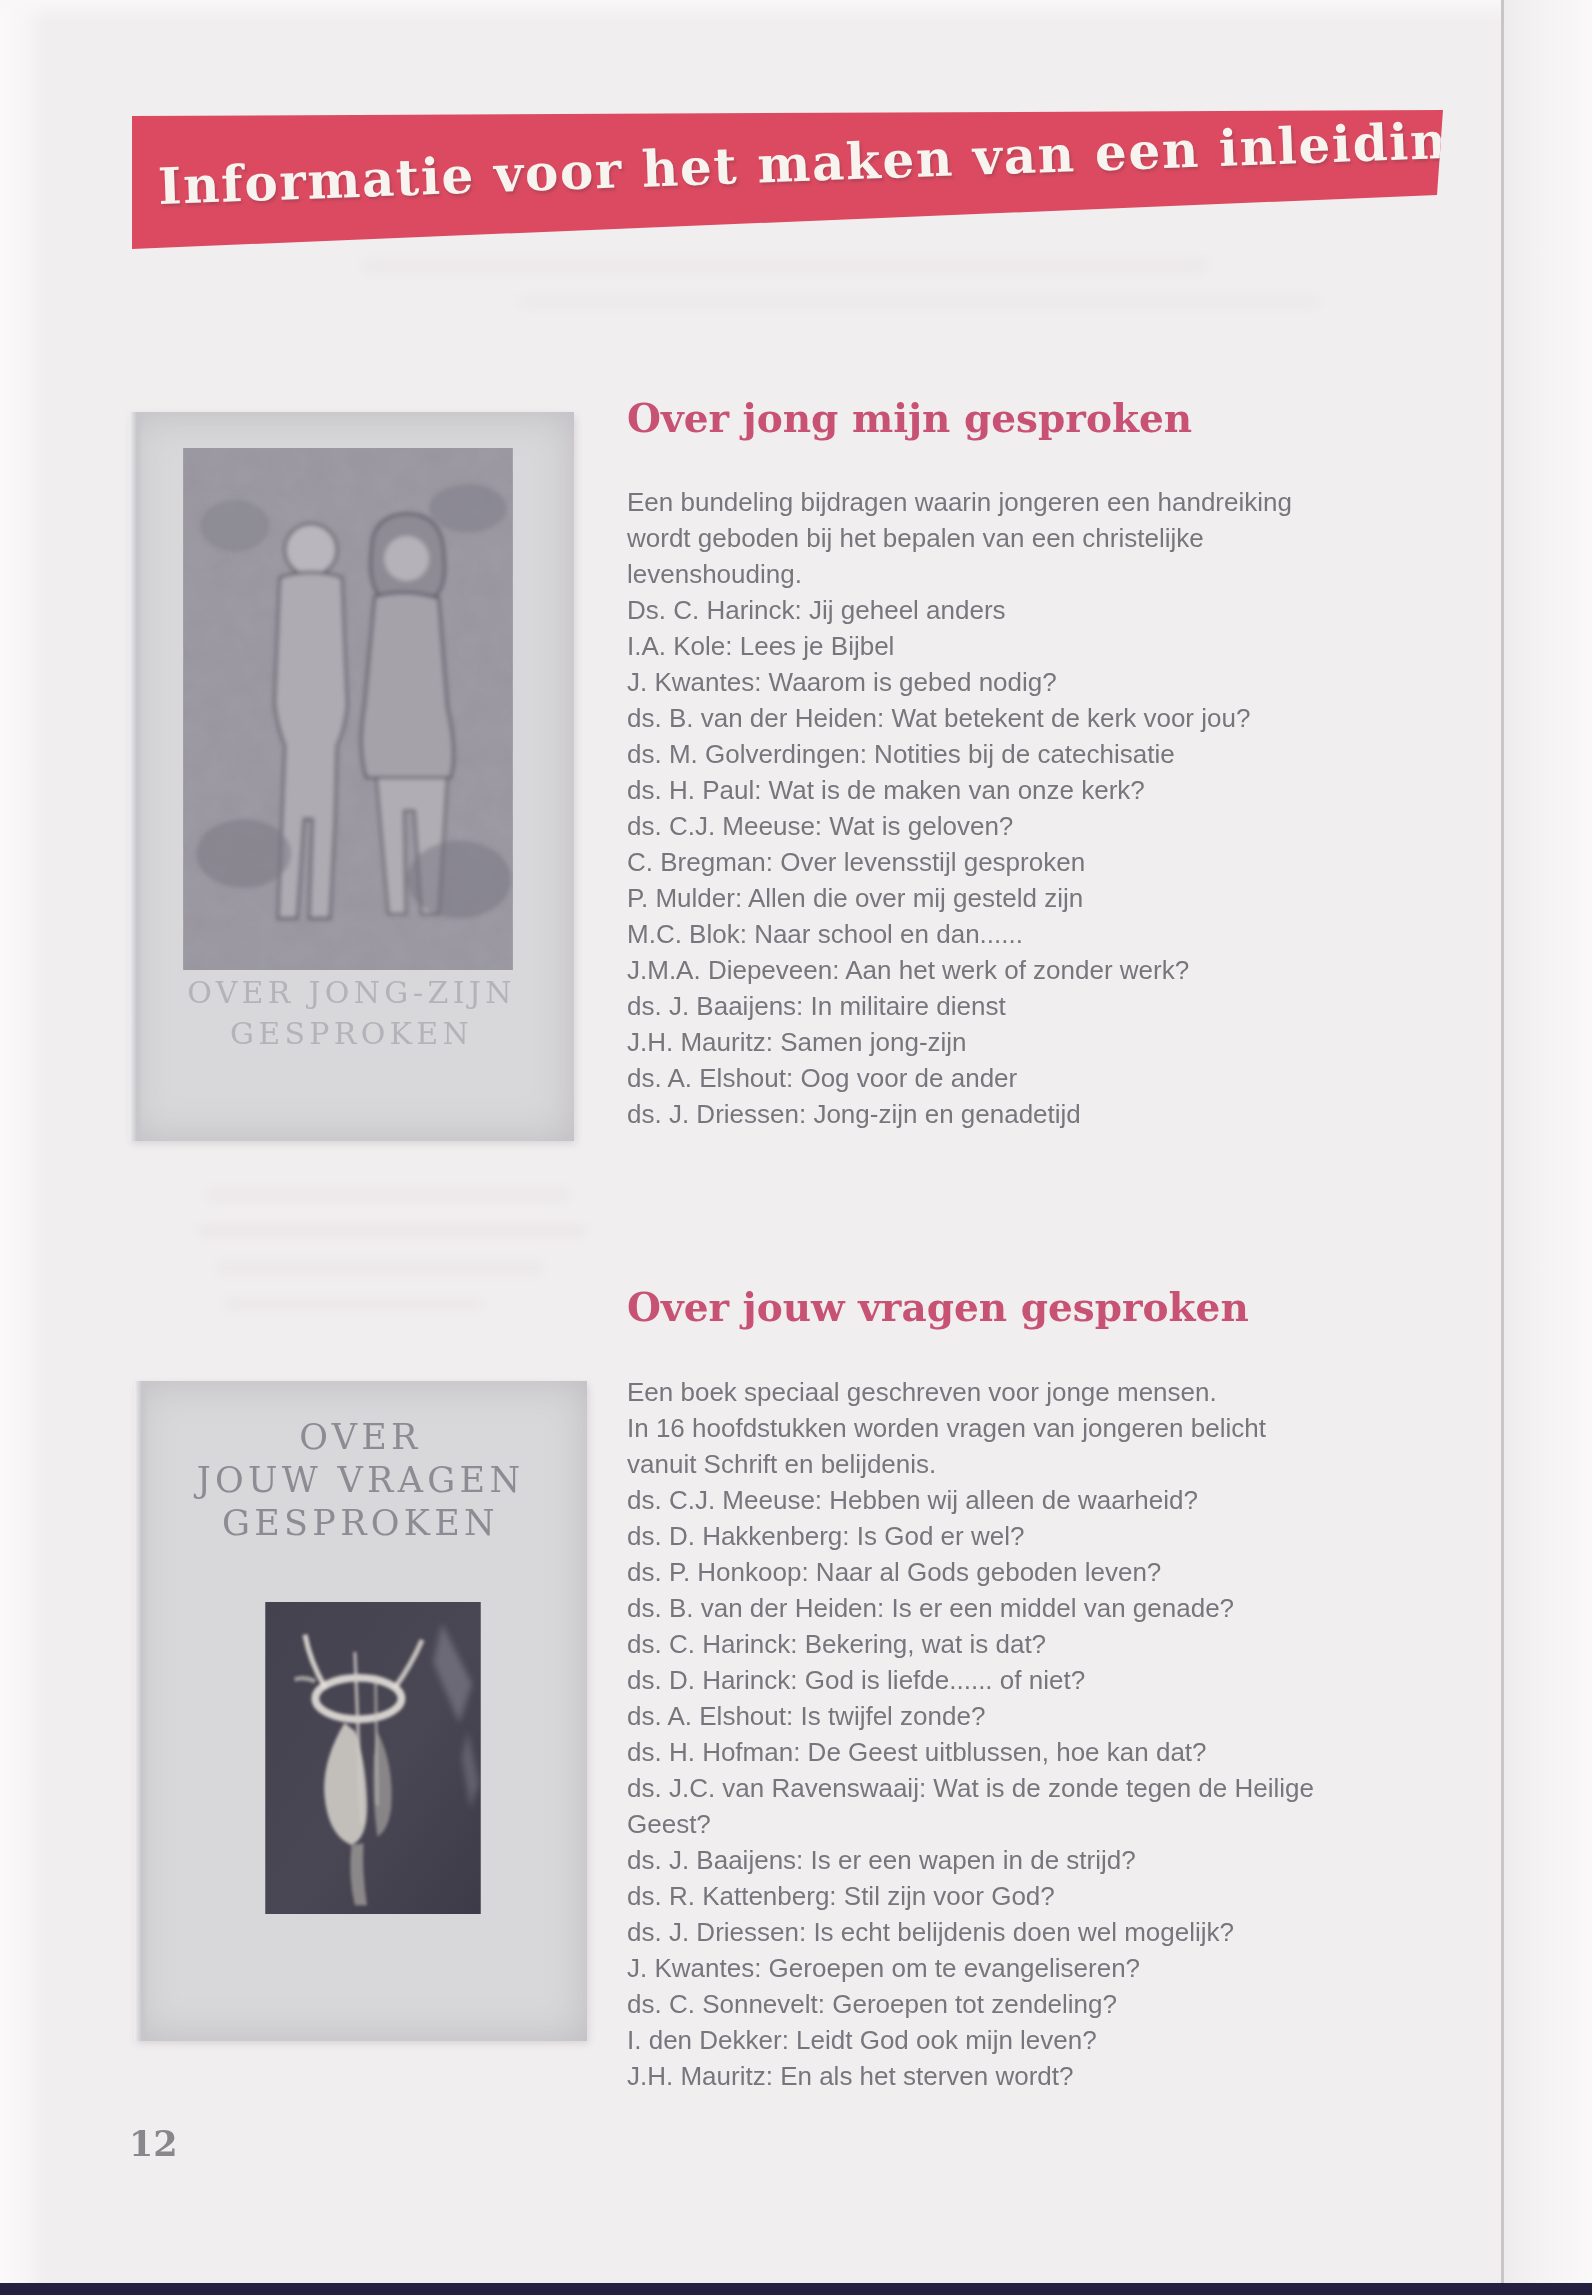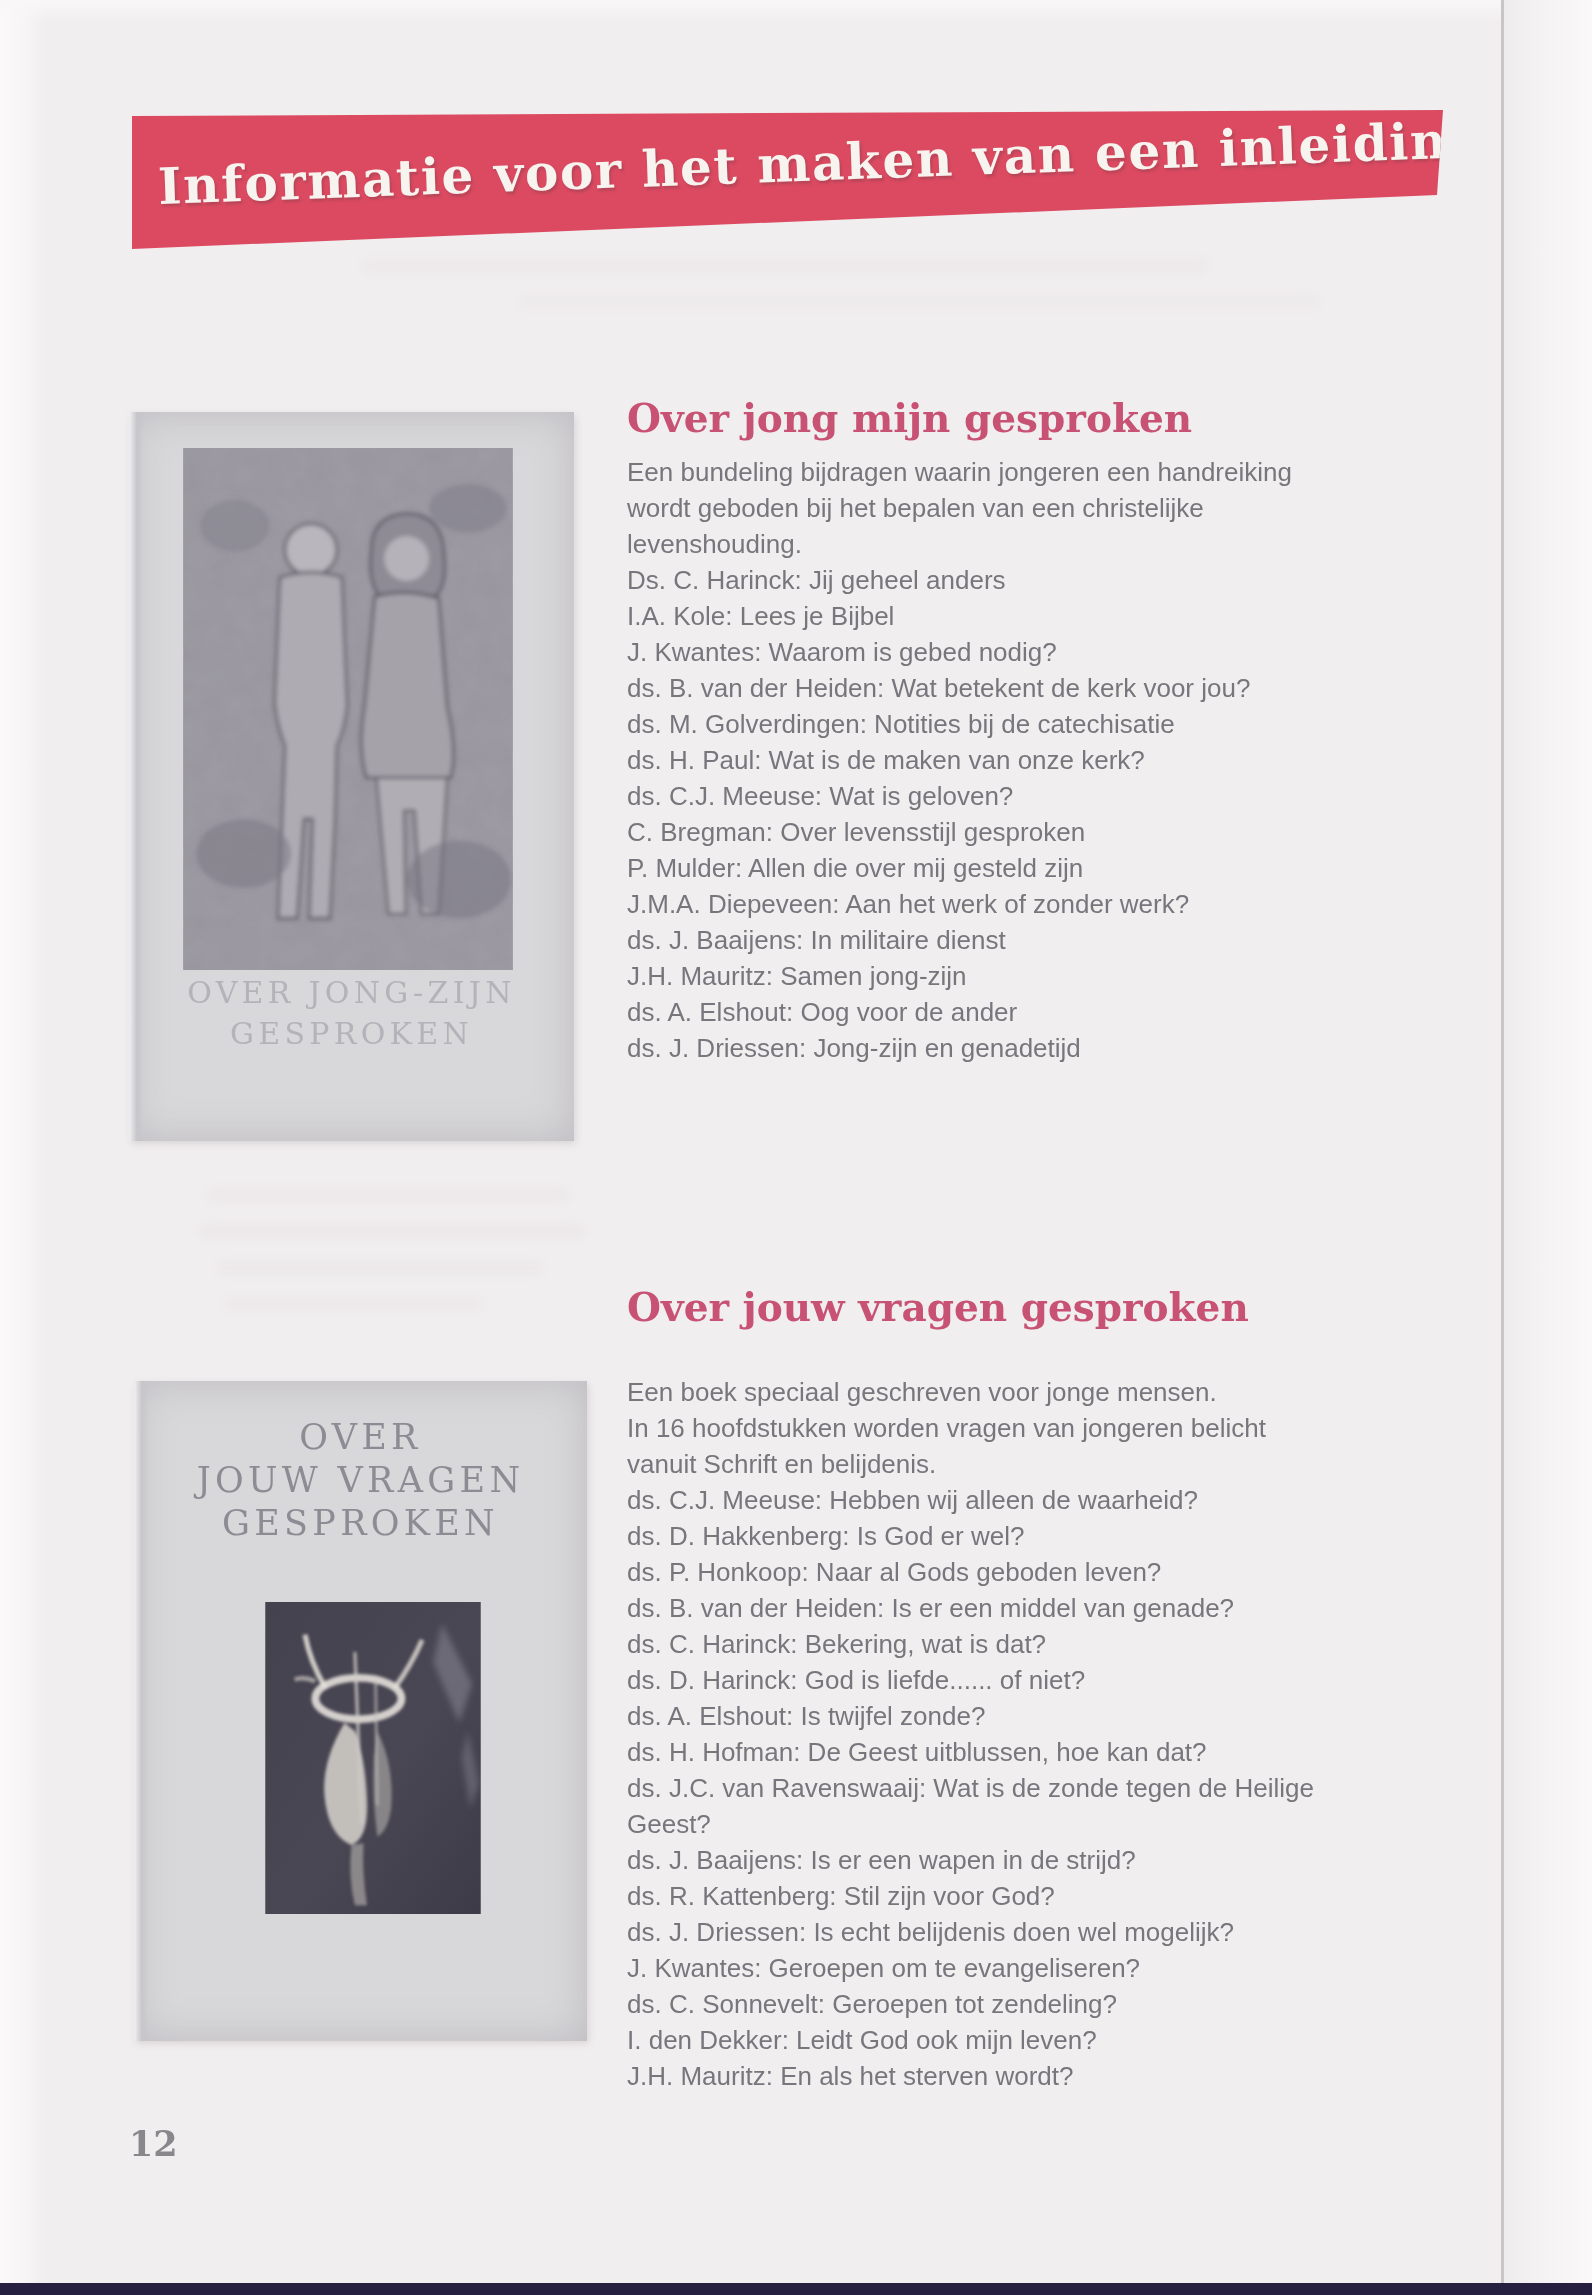--- a/index.html
+++ b/index.html
@@ -49,21 +49,21 @@
   .b2-title.l1{top:35px;} .b2-title.l2{top:78px;} .b2-title.l3{top:121px;}
   .b2-art{position:absolute;left:131px;top:221px;}
 
   
   .heading{position:absolute;left:627px;white-space:nowrap;
     font-family:"DejaVu Serif",serif;font-weight:bold;font-size:39px;
     color:var(--heading,#c85274);}
   #h1{top:395px;} #h2{top:1284px;}
   .textblock{position:absolute;left:627px;width:828px;
     font-size:26px;line-height:36px;color:var(--body-text,#77767c);}
-  #s1{top:454px;} #s2{top:1374px;}
+  #s1{top:484px;} #s2{top:1374px;}
   .tline{white-space:nowrap;}
 
   .page-number{position:absolute;left:129px;top:2123px;
     font-family:"DejaVu Serif",serif;font-size:35px;color:#88878c;font-weight:bold;}
 </style>
 </head>
 <body>
 
 <div id="page">
 
@@ -166,20 +166,21 @@
       <div class="tline">levenshouding.</div>
       <div class="tline">Ds. C. Harinck: Jij geheel anders</div>
       <div class="tline">I.A. Kole: Lees je Bijbel</div>
       <div class="tline">J. Kwantes: Waarom is gebed nodig?</div>
       <div class="tline">ds. B. van der Heiden: Wat betekent de kerk voor jou?</div>
       <div class="tline">ds. M. Golverdingen: Notities bij de catechisatie</div>
       <div class="tline">ds. H. Paul: Wat is de maken van onze kerk?</div>
       <div class="tline">ds. C.J. Meeuse: Wat is geloven?</div>
       <div class="tline">C. Bregman: Over levensstijl gesproken</div>
       <div class="tline">P. Mulder: Allen die over mij gesteld zijn</div>
+      <div class="tline">M.C. Blok: Naar school en dan......</div>
       <div class="tline">J.M.A. Diepeveen: Aan het werk of zonder werk?</div>
       <div class="tline">ds. J. Baaijens: In militaire dienst</div>
       <div class="tline">J.H. Mauritz: Samen jong-zijn</div>
       <div class="tline">ds. A. Elshout: Oog voor de ander</div>
       <div class="tline">ds. J. Driessen: Jong-zijn en genadetijd</div>
     </div>
 
   <div id="h2" class="heading">Over jouw vragen gesproken</div>
   <div id="s2" class="textblock">
       <div class="tline">Een boek speciaal geschreven voor jonge mensen.</div>

